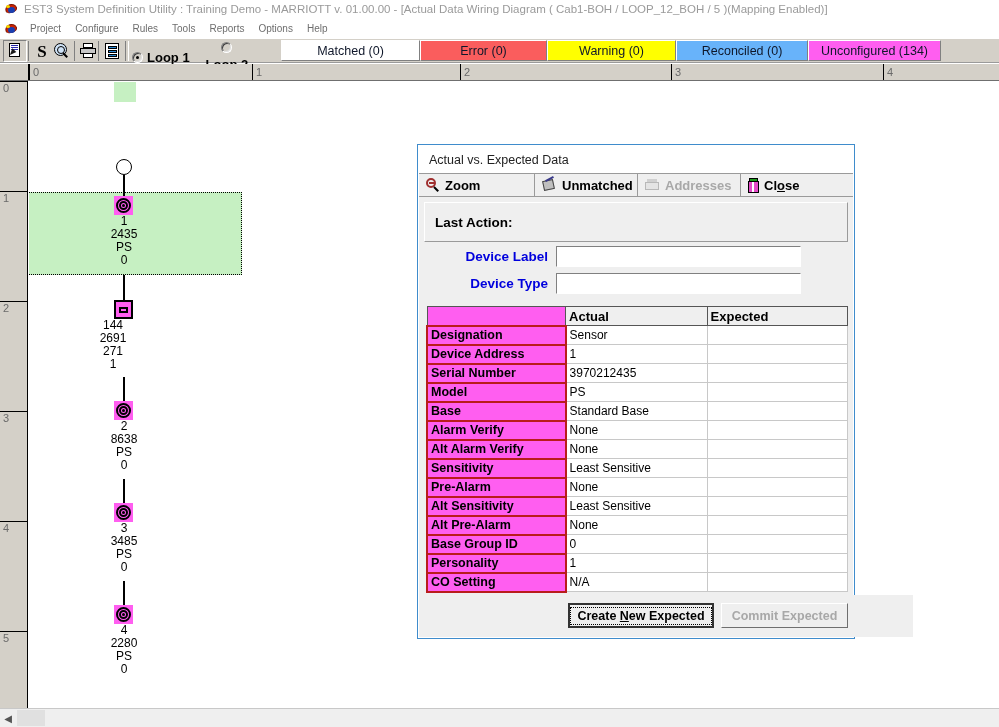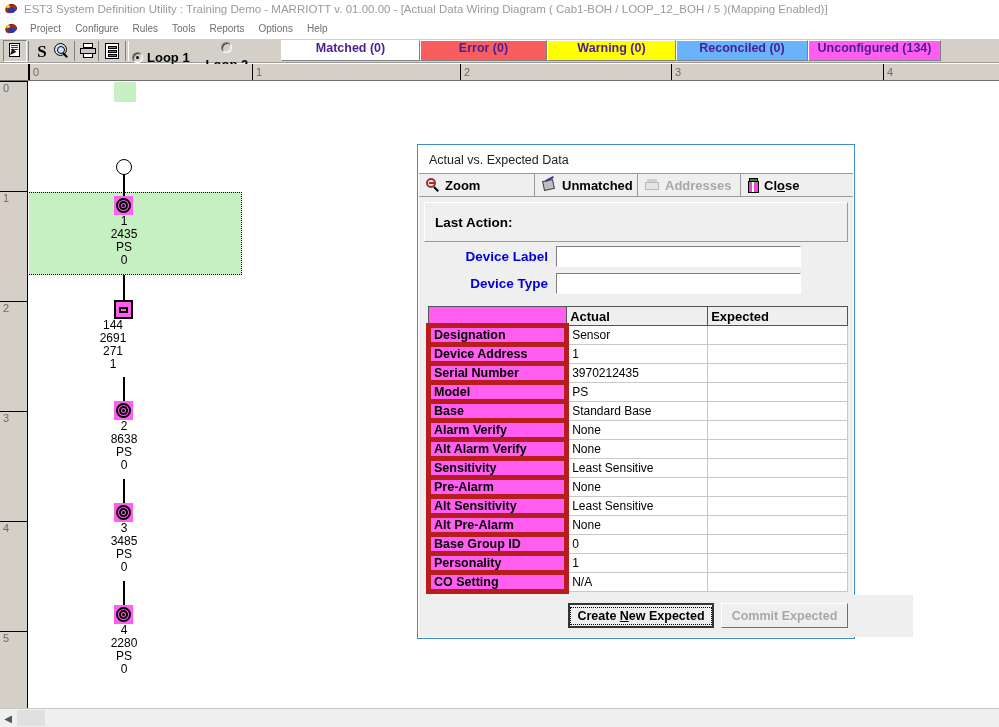--- a/index.html
+++ b/index.html
@@ -169,22 +169,22 @@
     background: #000;
   }
 
   .stab {
     position: absolute;
     top: 1px;
     height: 21px;
     box-sizing: border-box;
     border: 1px solid;
     border-color: #ffffff #808080 #808080 #ffffff;
-    display: flex; align-items: flex-start; justify-content: center;
-    font-size: 12.5px; font-weight: bold; color: #4c1d95;
+    display: flex; align-items: center; justify-content: center;
+    font-size: 12.5px; font-weight: normal; color: #0f172a;
     white-space: nowrap;
   }
 
   
   #hruler {
     position: absolute;
     left: 0; top: 64px;
     width: 999px; height: 17px;
     background: #d4d0c8;
     border-bottom: 1px solid #6f6f6f;
@@ -429,21 +429,21 @@
     border: 1px solid #c8c8c8;
     box-sizing: border-box;
     padding: 0 3px;
     background: #ffffff;
     vertical-align: middle;
   }
   .tbl td.k {
     background: #ff5ef0;
     font-weight: bold;
     font-size: 12.5px;
-    border: 5px solid #b91c1c;
+    border: 2px solid #b91c1c;
     color: #000;
   }
   .colk { width: 139px; }
   .cola { width: 142px; }
   .cole { width: 141px; }
 
   #dlgfooter {
     position: absolute; left: 1px; bottom: 1px;
     width: 494px; height: 42px;
     background: #efefef;

